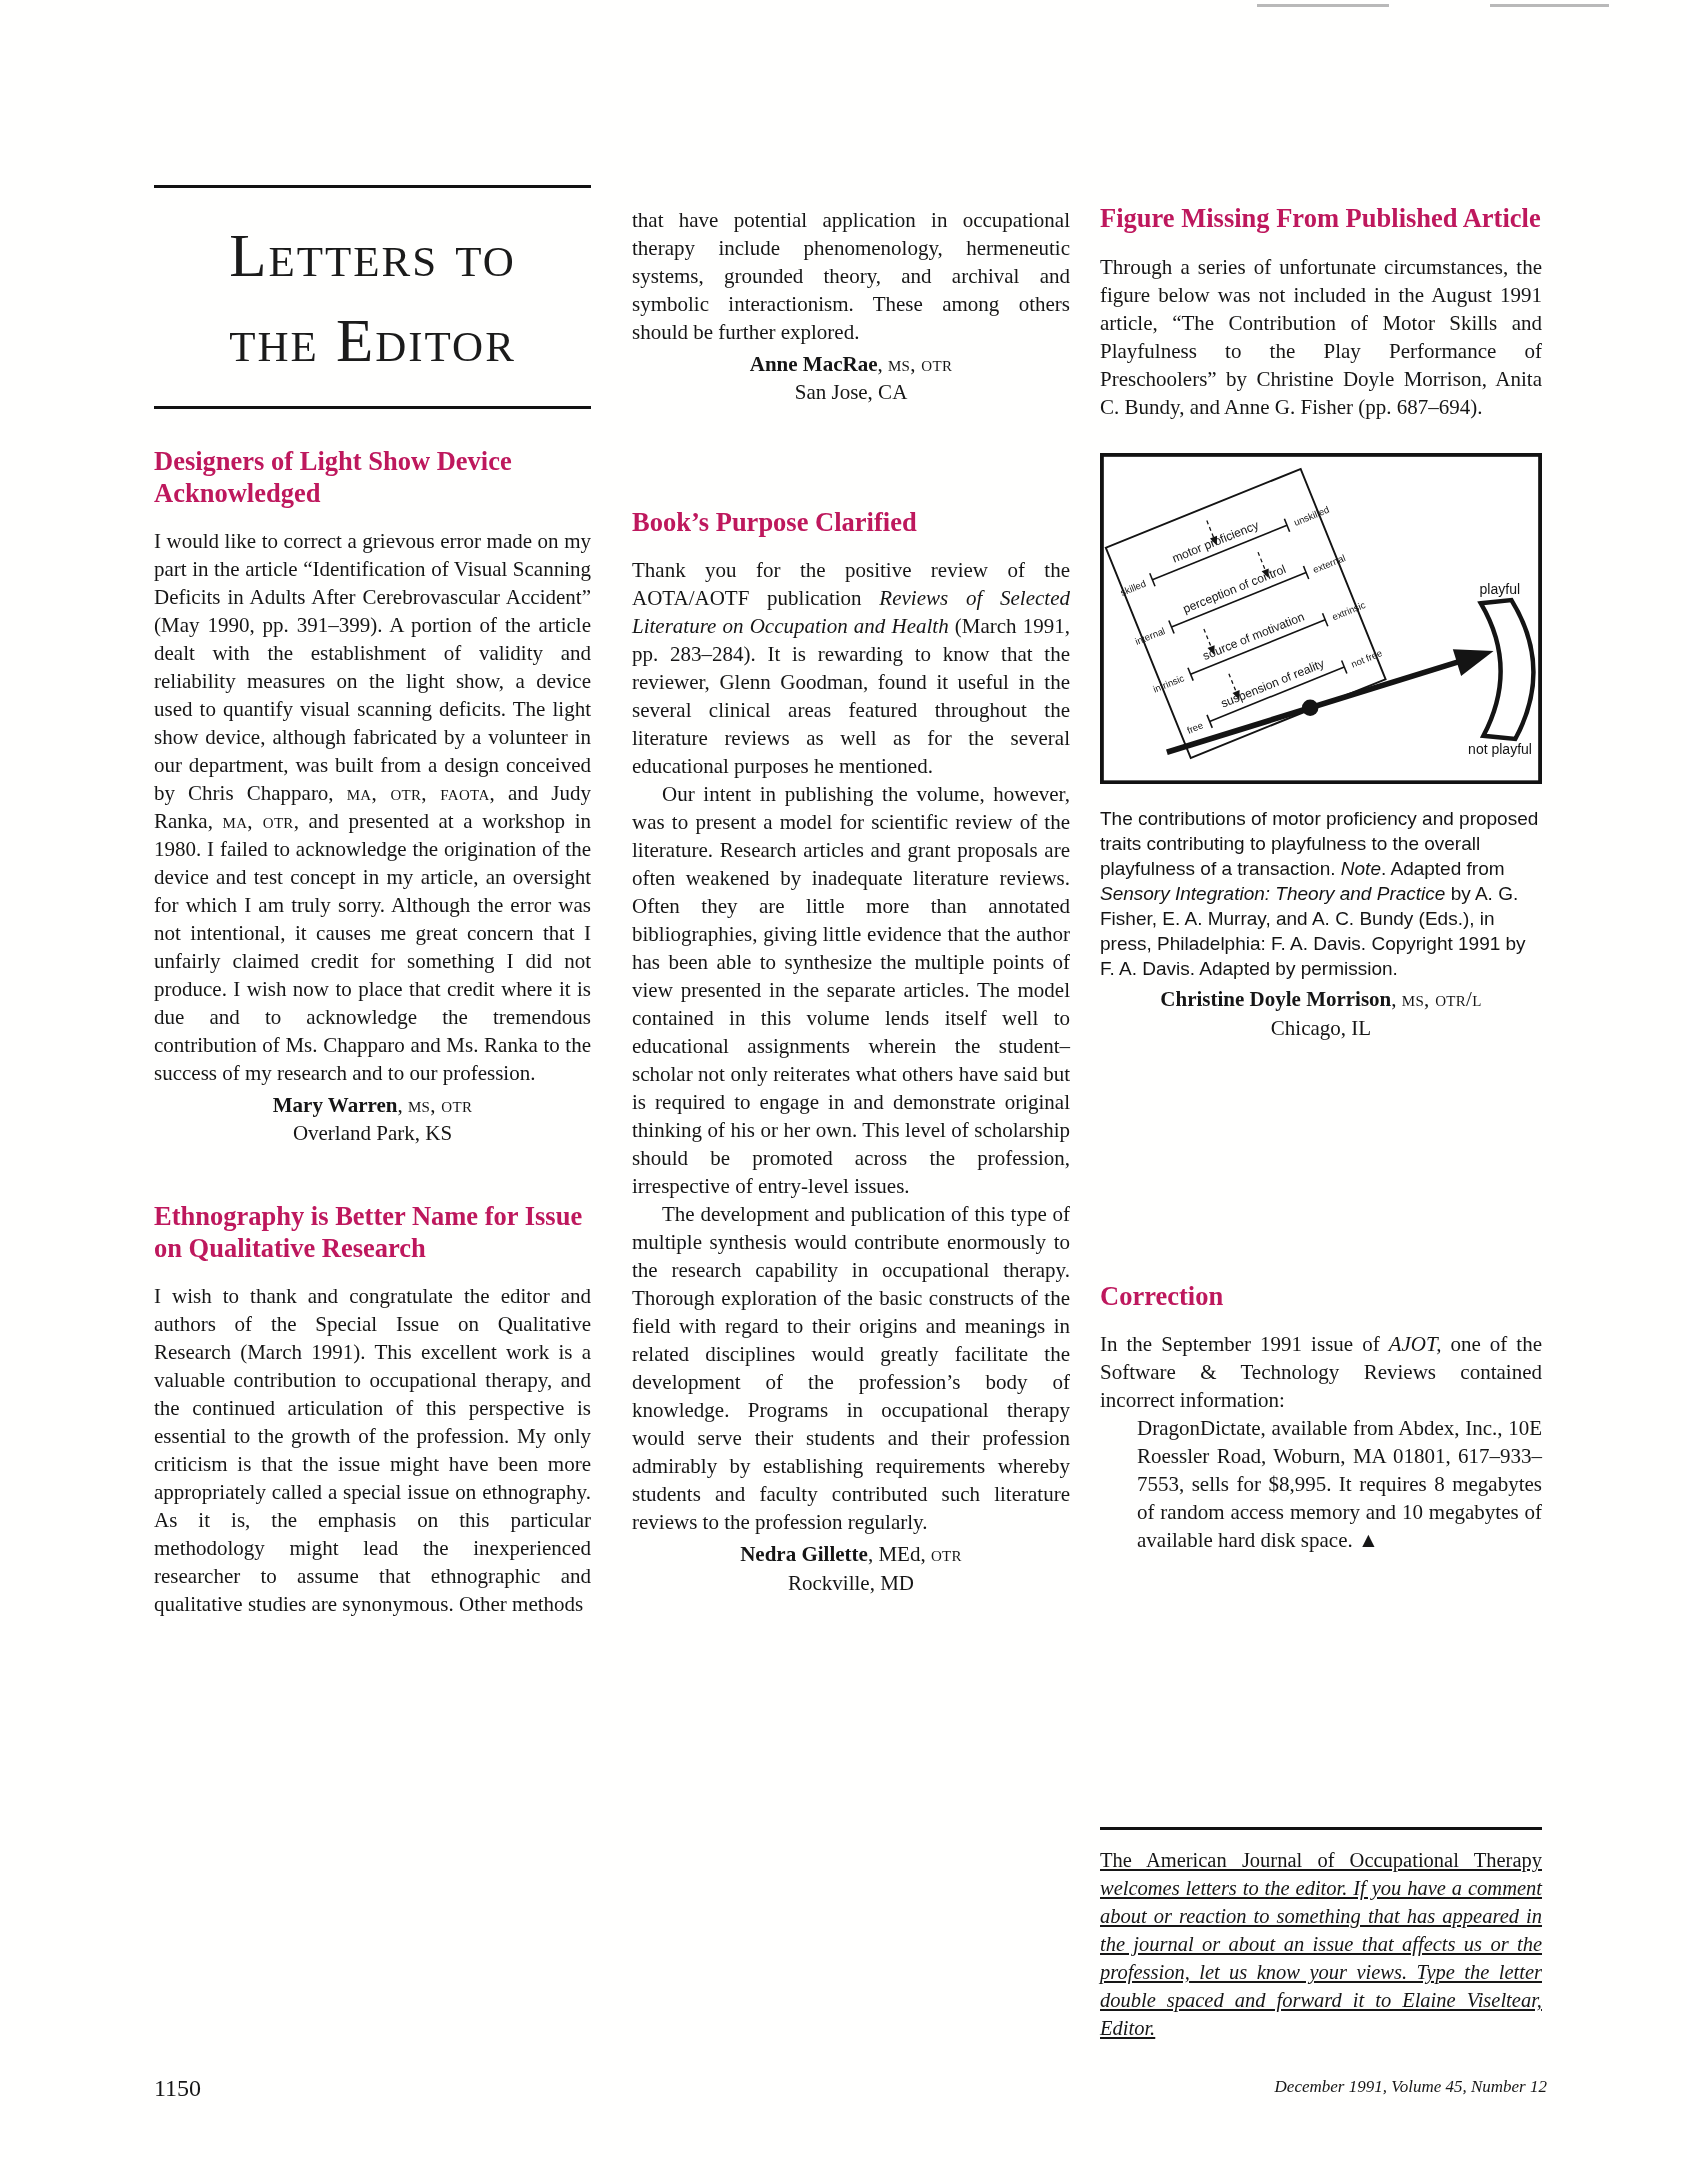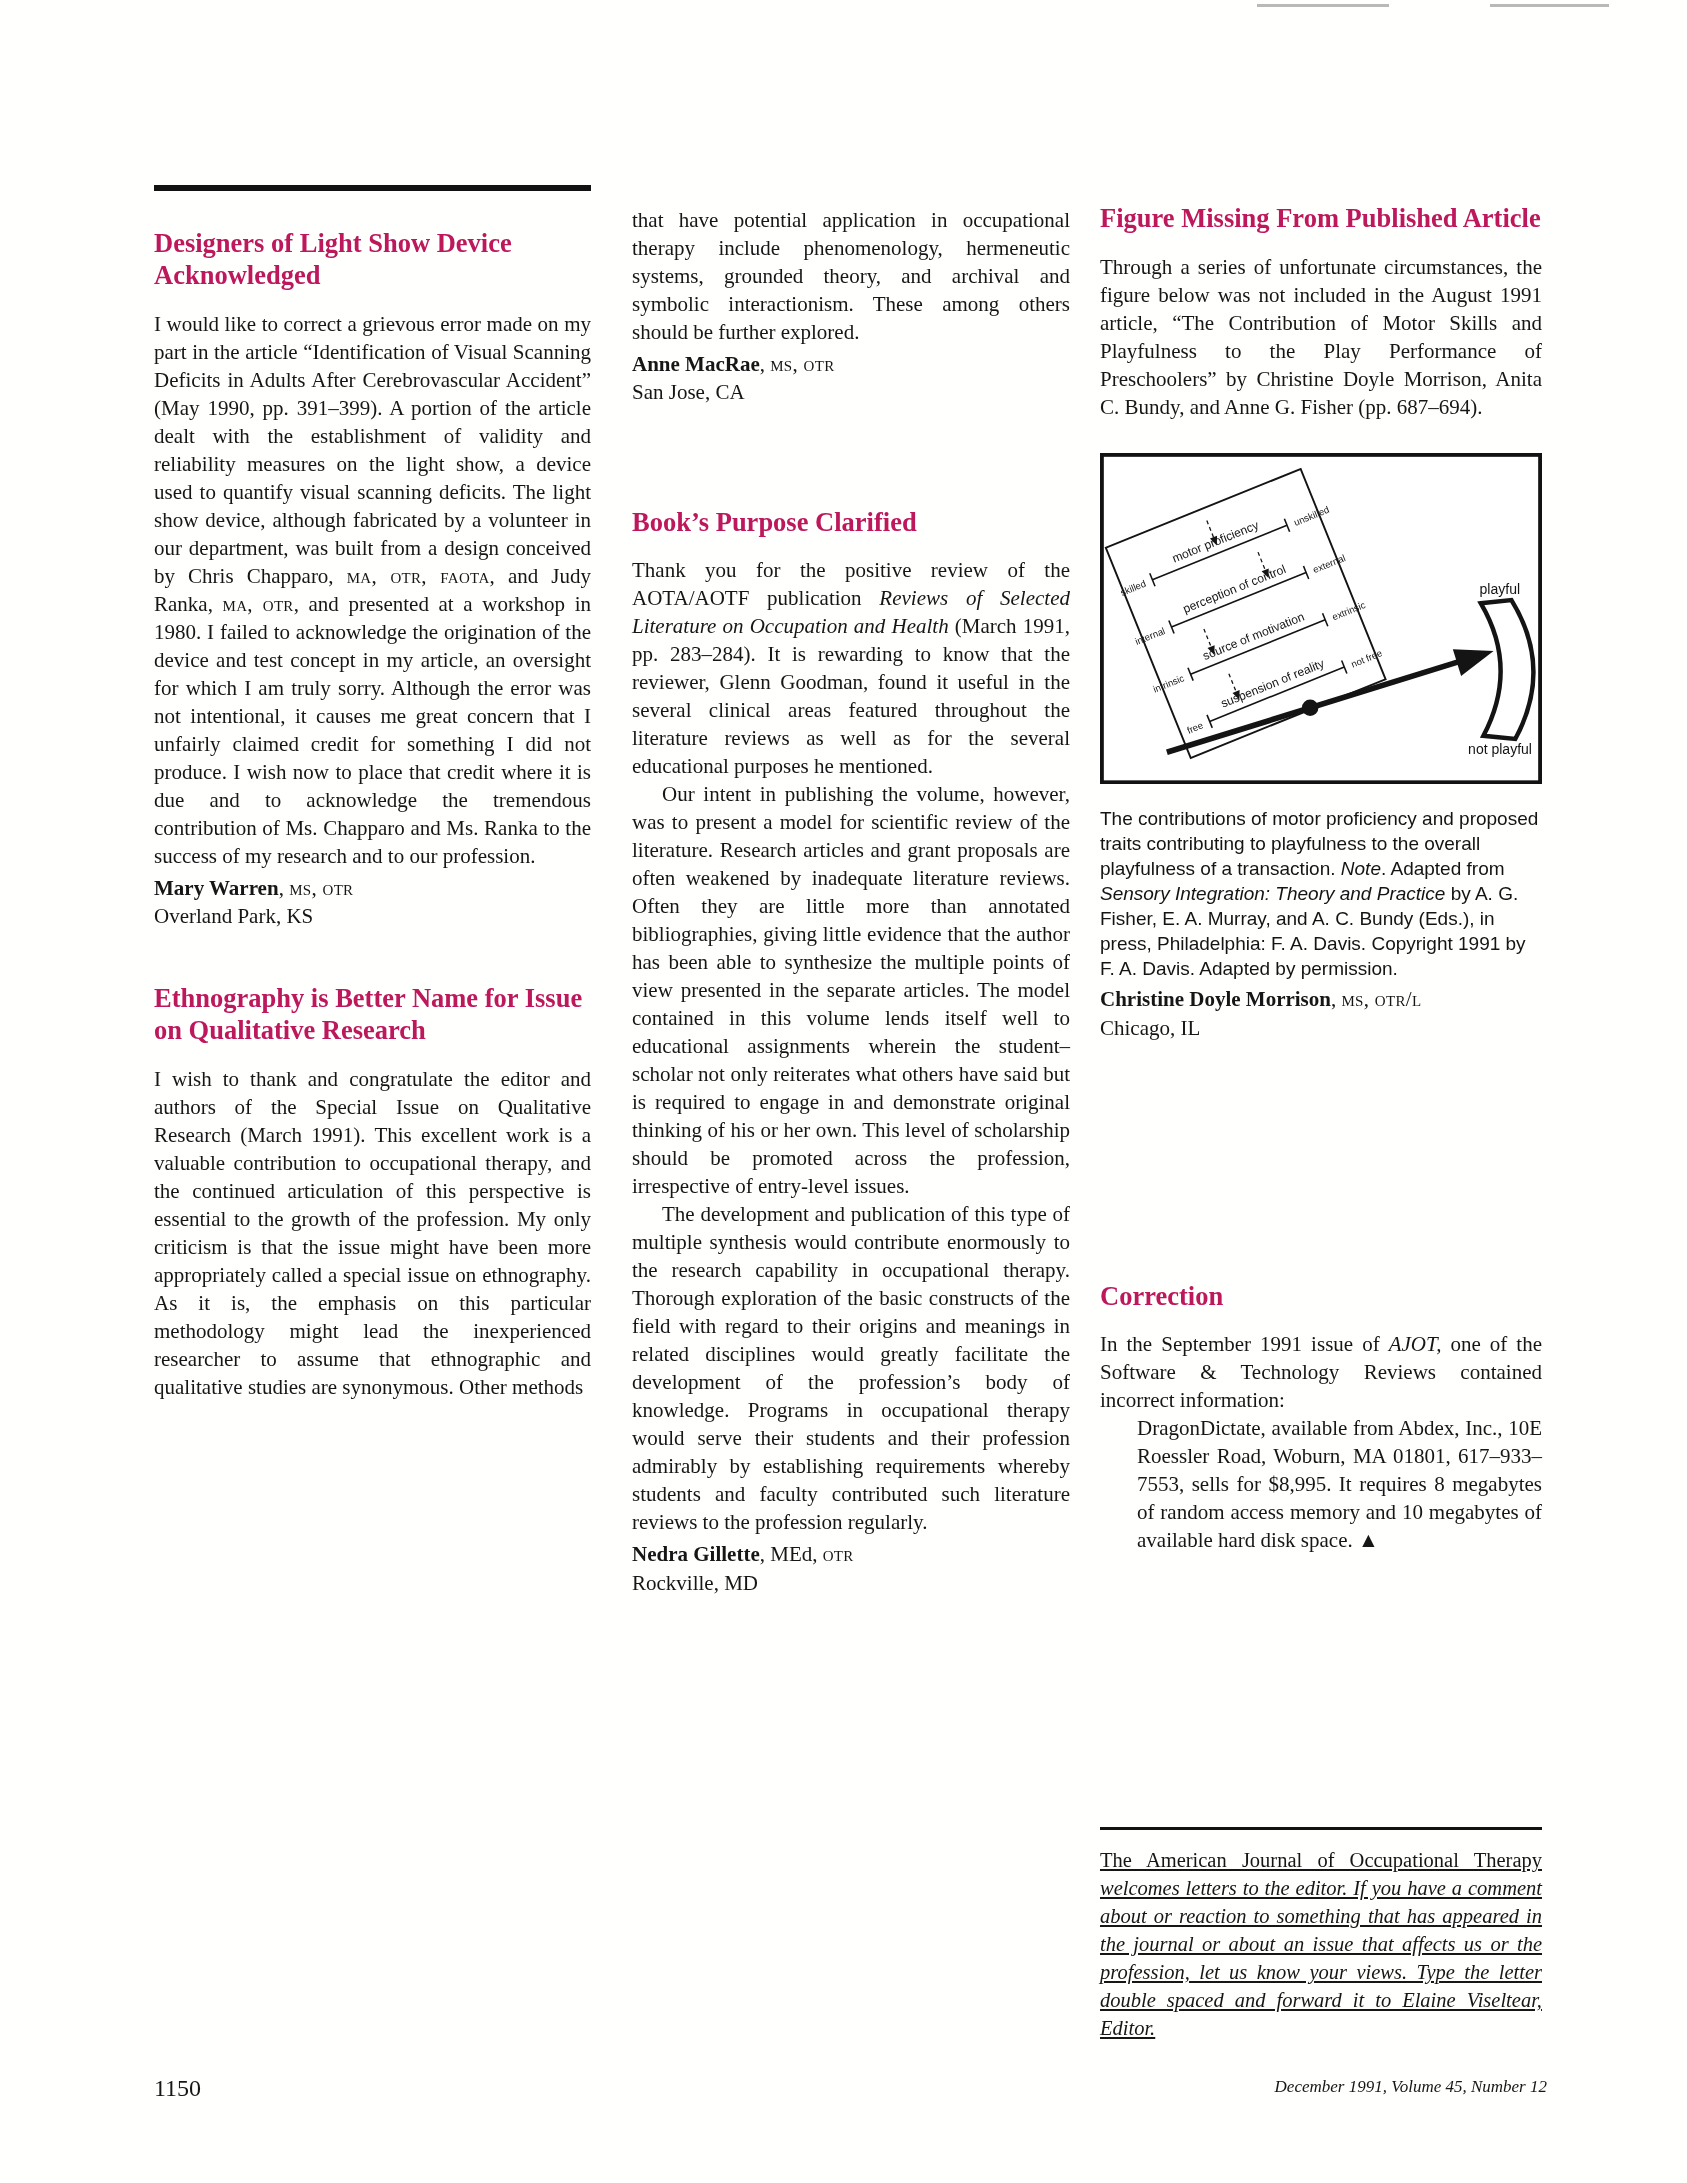--- a/index.html
+++ b/index.html
@@ -21,21 +21,21 @@
   h2{font-size:26.5px;line-height:32px;font-weight:700;margin:0 0 18.5px 0;color:#be185d;}
   .h-gap1{margin-top:36px;}
   .h-gap2{margin-top:52px;font-family:Liberation Serif, serif;}
   .h-gap3{margin-top:99px;}
   .h-gap4{margin-top:238px;}
 
   p.body{font-size:21px;line-height:28px;text-align:justify;margin:0;}
   p.indent{text-indent:30px;}
   p.block-indent{margin-left:37px;}
 
-  .signoff{text-align:left;font-size:21px;line-height:28.4px;margin-top:4px;}
+  .signoff{text-align:center;font-size:21px;line-height:28.4px;margin-top:4px;}
   .signoff .sig b{font-weight:700;}
   .sc{font-variant:small-caps;letter-spacing:0.3px;}
 
   figure.figure-box{margin:32px 0 0 0;padding:0;}
   figure.figure-box svg{display:block;width:100%;height:auto;}
   .fig-sans{font-family:"Liberation Sans",sans-serif;fill:#141414;}
 
   .caption{font-family:"Liberation Sans",sans-serif;font-size:19px;line-height:25px;
            margin-top:22.5px;color:#141414;}
   .caption i{font-style:italic;}
@@ -48,20 +48,24 @@
 </style>
 </head>
 <body>
 
 <div class="page">
   <div class="artifact a1"></div>
   <div class="artifact a2"></div>
 
   <section class="col col-left">
     <hr class="rule">
+    <div class="mast-title">
+      <div>Letters to</div>
+      <div>the Editor</div>
+    </div>
     <hr class="rule">
 
     <h2 class="h-gap1">Designers of Light Show Device Acknowledged</h2>
     <p class="body">I would like to correct a grievous error made on my part in the article “Identification of Visual Scanning Deficits in Adults After Cerebrovascular Accident” (May 1990, pp. 391–399). A portion of the article dealt with the establishment of validity and reliability measures on the light show, a device used to quantify visual scanning deficits. The light show device, although fabricated by a volunteer in our department, was built from a design conceived by Chris Chapparo, <span class="sc">ma, otr, faota</span>, and Judy Ranka, <span class="sc">ma, otr</span>, and presented at a workshop in 1980. I failed to acknowledge the origination of the device and test concept in my article, an oversight for which I am truly sorry. Although the error was not intentional, it causes me great concern that I unfairly claimed credit for something I did not produce. I wish now to place that credit where it is due and to acknowledge the tremendous contribution of Ms. Chapparo and Ms. Ranka to the success of my research and to our profession.</p>
     <div class="signoff">
       <div class="sig"><b>Mary Warren</b>, <span class="sc">ms, otr</span></div>
       <div class="loc">Overland Park, KS</div>
     </div>
 
     <h2 class="h-gap2">Ethnography is Better Name for Issue on Qualitative Research</h2>

